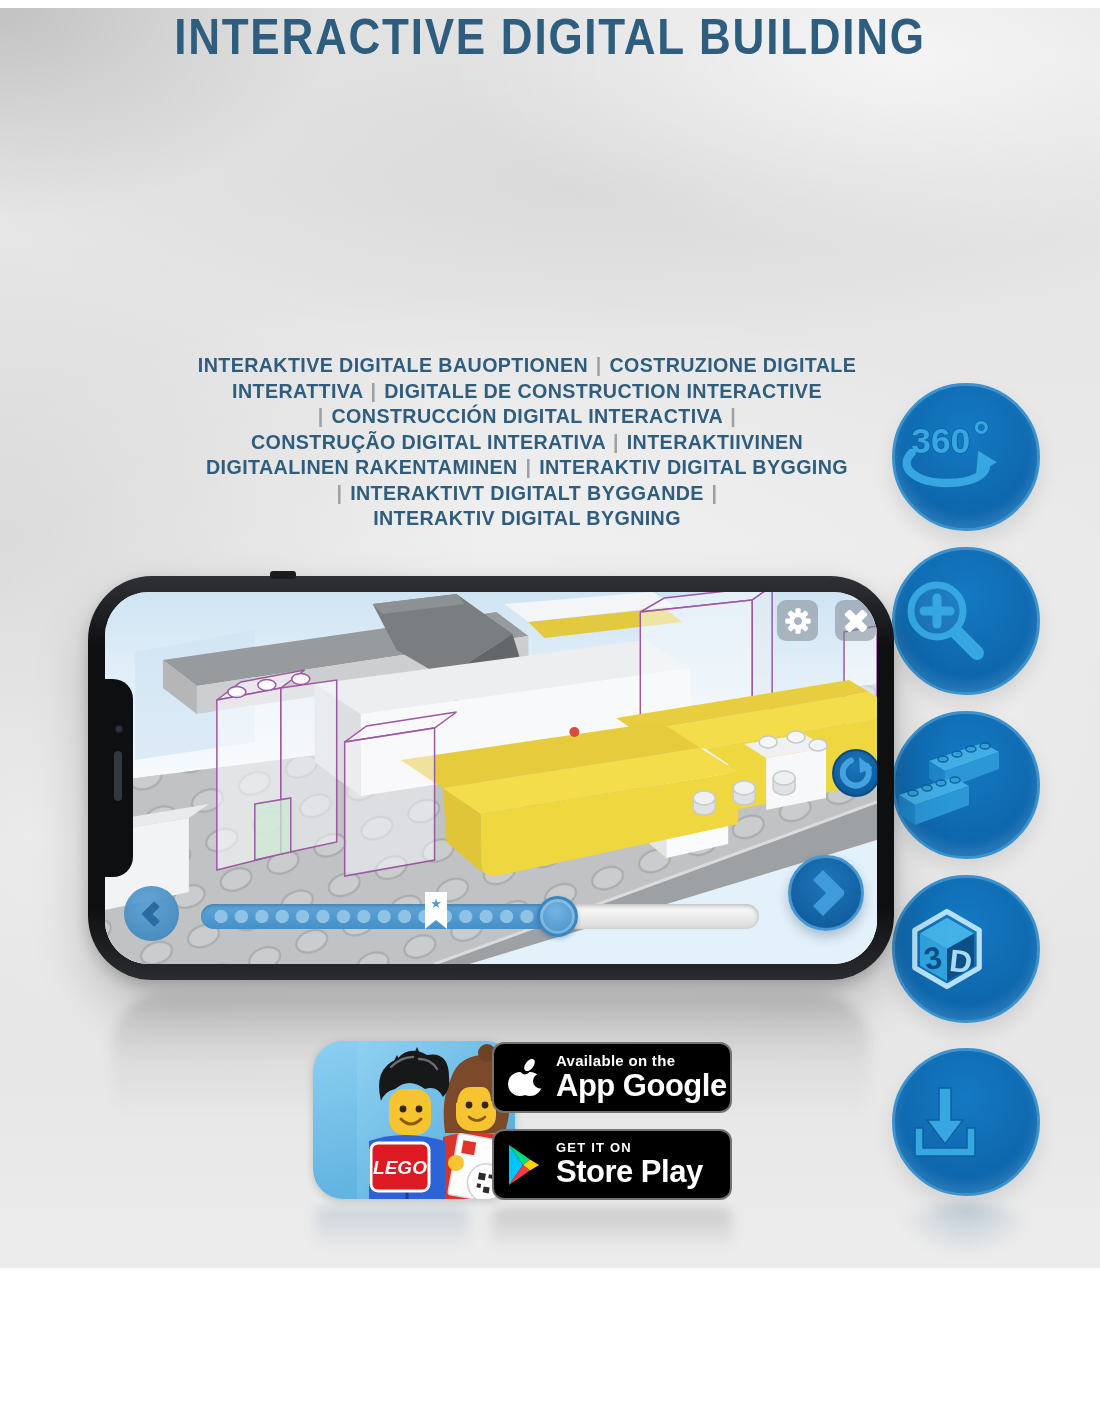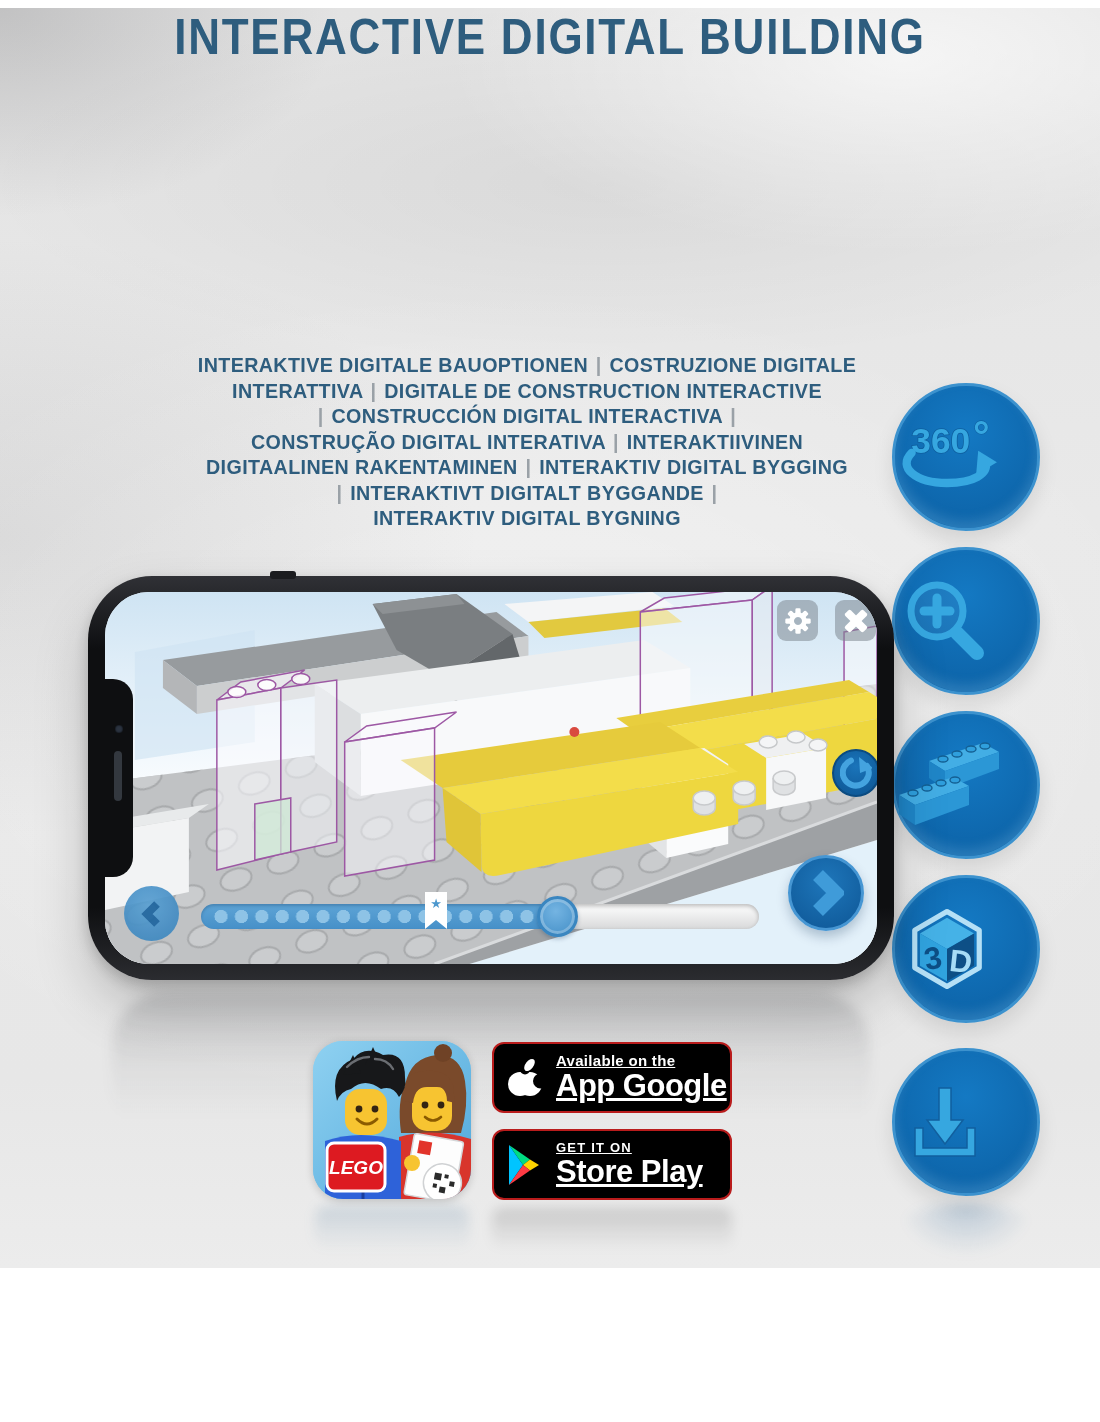--- a/index.html
+++ b/index.html
@@ -76,23 +76,23 @@
   .refl-phone{left:112px;top:984px;width:758px;height:150px;border-radius:55px;
     background:linear-gradient(180deg,rgba(45,48,54,.17),rgba(45,48,54,.04) 55%,rgba(45,48,54,0) 85%);}
   .refl-icon{left:898px;top:1196px;width:136px;height:52px;border-radius:50%;
     background:radial-gradient(ellipse at 50% 0%, rgba(13,80,140,.22), rgba(13,80,140,0) 70%);}
   .refl-lego{left:315px;top:1198px;width:154px;height:44px;
     background:linear-gradient(180deg,rgba(60,110,150,.18),rgba(60,110,150,0));border-radius:12px;}
   .refl-badges{left:492px;top:1200px;width:240px;height:42px;
     background:linear-gradient(180deg,rgba(0,0,0,.14),rgba(0,0,0,0));border-radius:10px;}
   
   .lego-icon{position:absolute;left:313px;top:1033px;width:158px;height:158px;border-radius:30px;
-    overflow:hidden;box-shadow:0 2px 8px rgba(0,0,0,.18);background:linear-gradient(165deg,#8ccfF1,#55abdc);}
+    overflow:hidden;box-shadow:0 2px 8px rgba(0,0,0,.18);background:linear-gradient(165deg,#8ccfF1,#55abdc);padding-left:44px;}
   .badge{position:absolute;left:492px;width:240px;height:71px;background:#000;border-radius:12px;
-    border:2px solid #b91c1c;box-sizing:border-box;display:flex;align-items:center;color:#fff;text-decoration:underline;}
+    border:2px solid #737373;box-sizing:border-box;display:flex;align-items:center;color:#fff;}
   .badge-appstore{top:1034px;} .badge-gplay{top:1121px;}
   .badge .logo{width:62px;display:flex;align-items:center;justify-content:center;flex:0 0 62px;}
   .badge .txt{display:flex;flex-direction:column;justify-content:center;line-height:1.04;}
   .badge .tagline{font-size:15px;font-weight:600;letter-spacing:.3px;}
   .badge-gplay .tagline{font-size:13px;letter-spacing:1.2px;font-weight:bold;}
   .badge .store{font-size:31px;font-weight:600;letter-spacing:-.5px;margin-top:2px;}
 </style>
 </head>
 <body>
 

